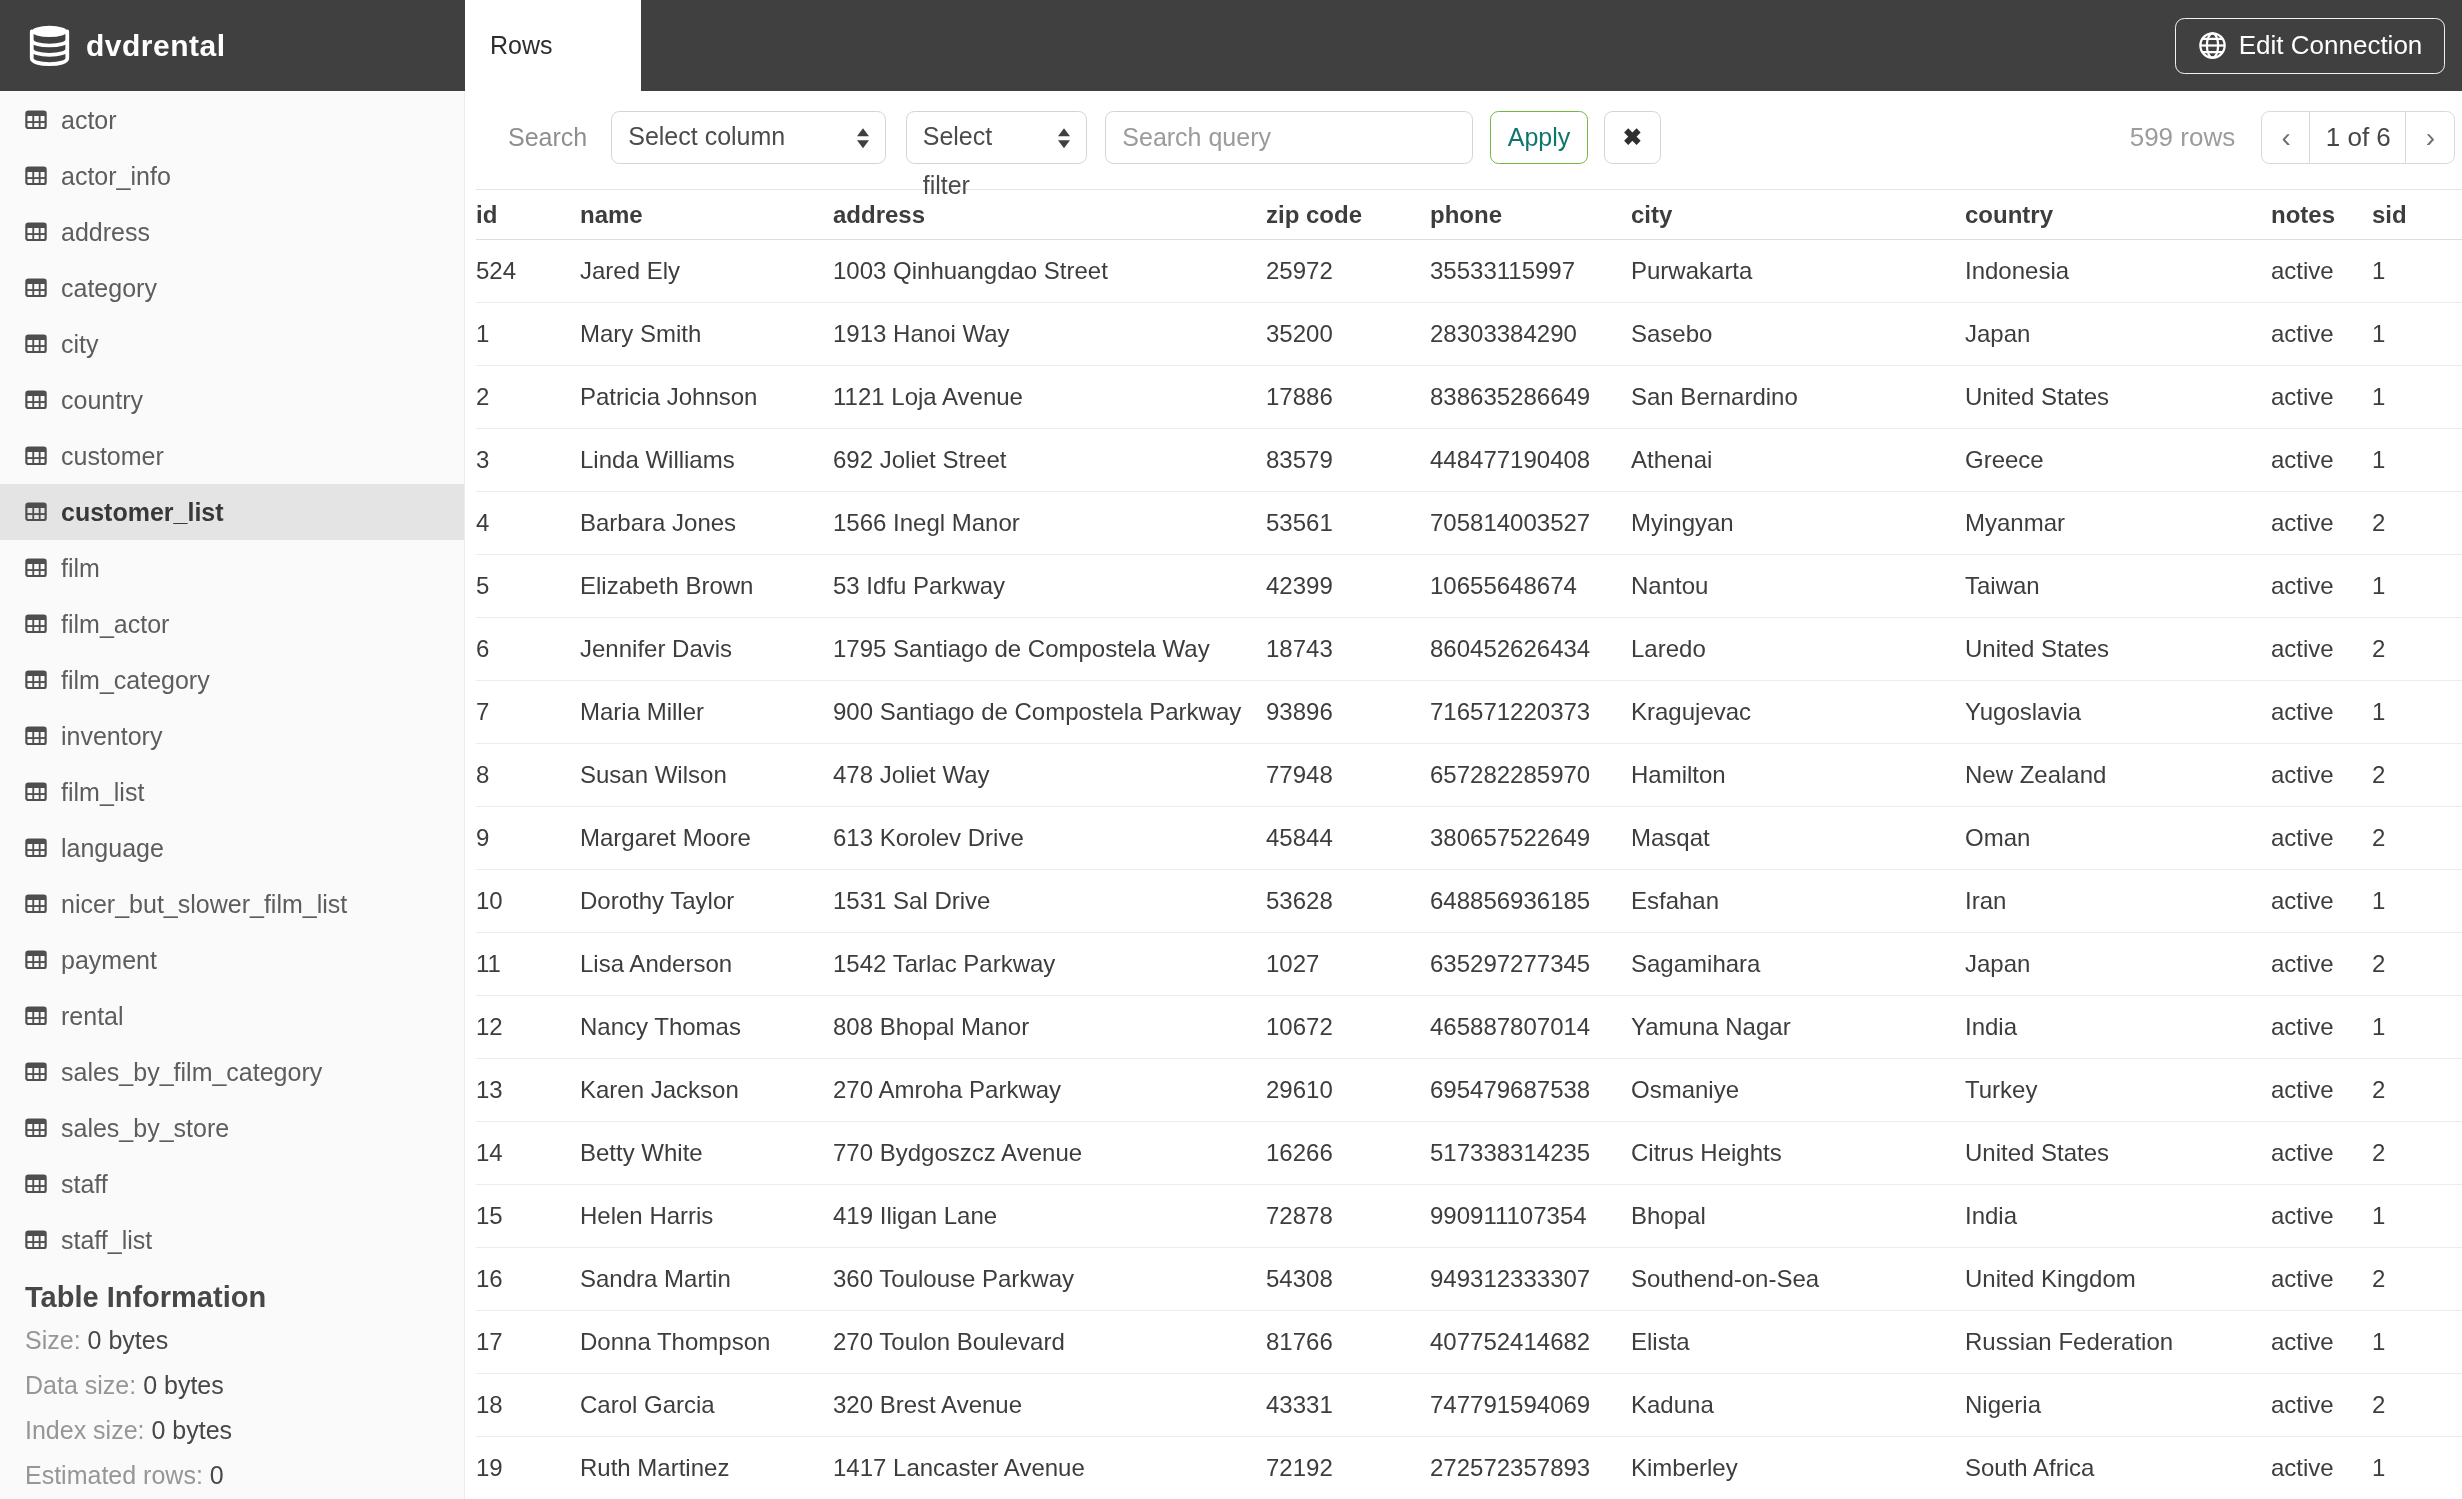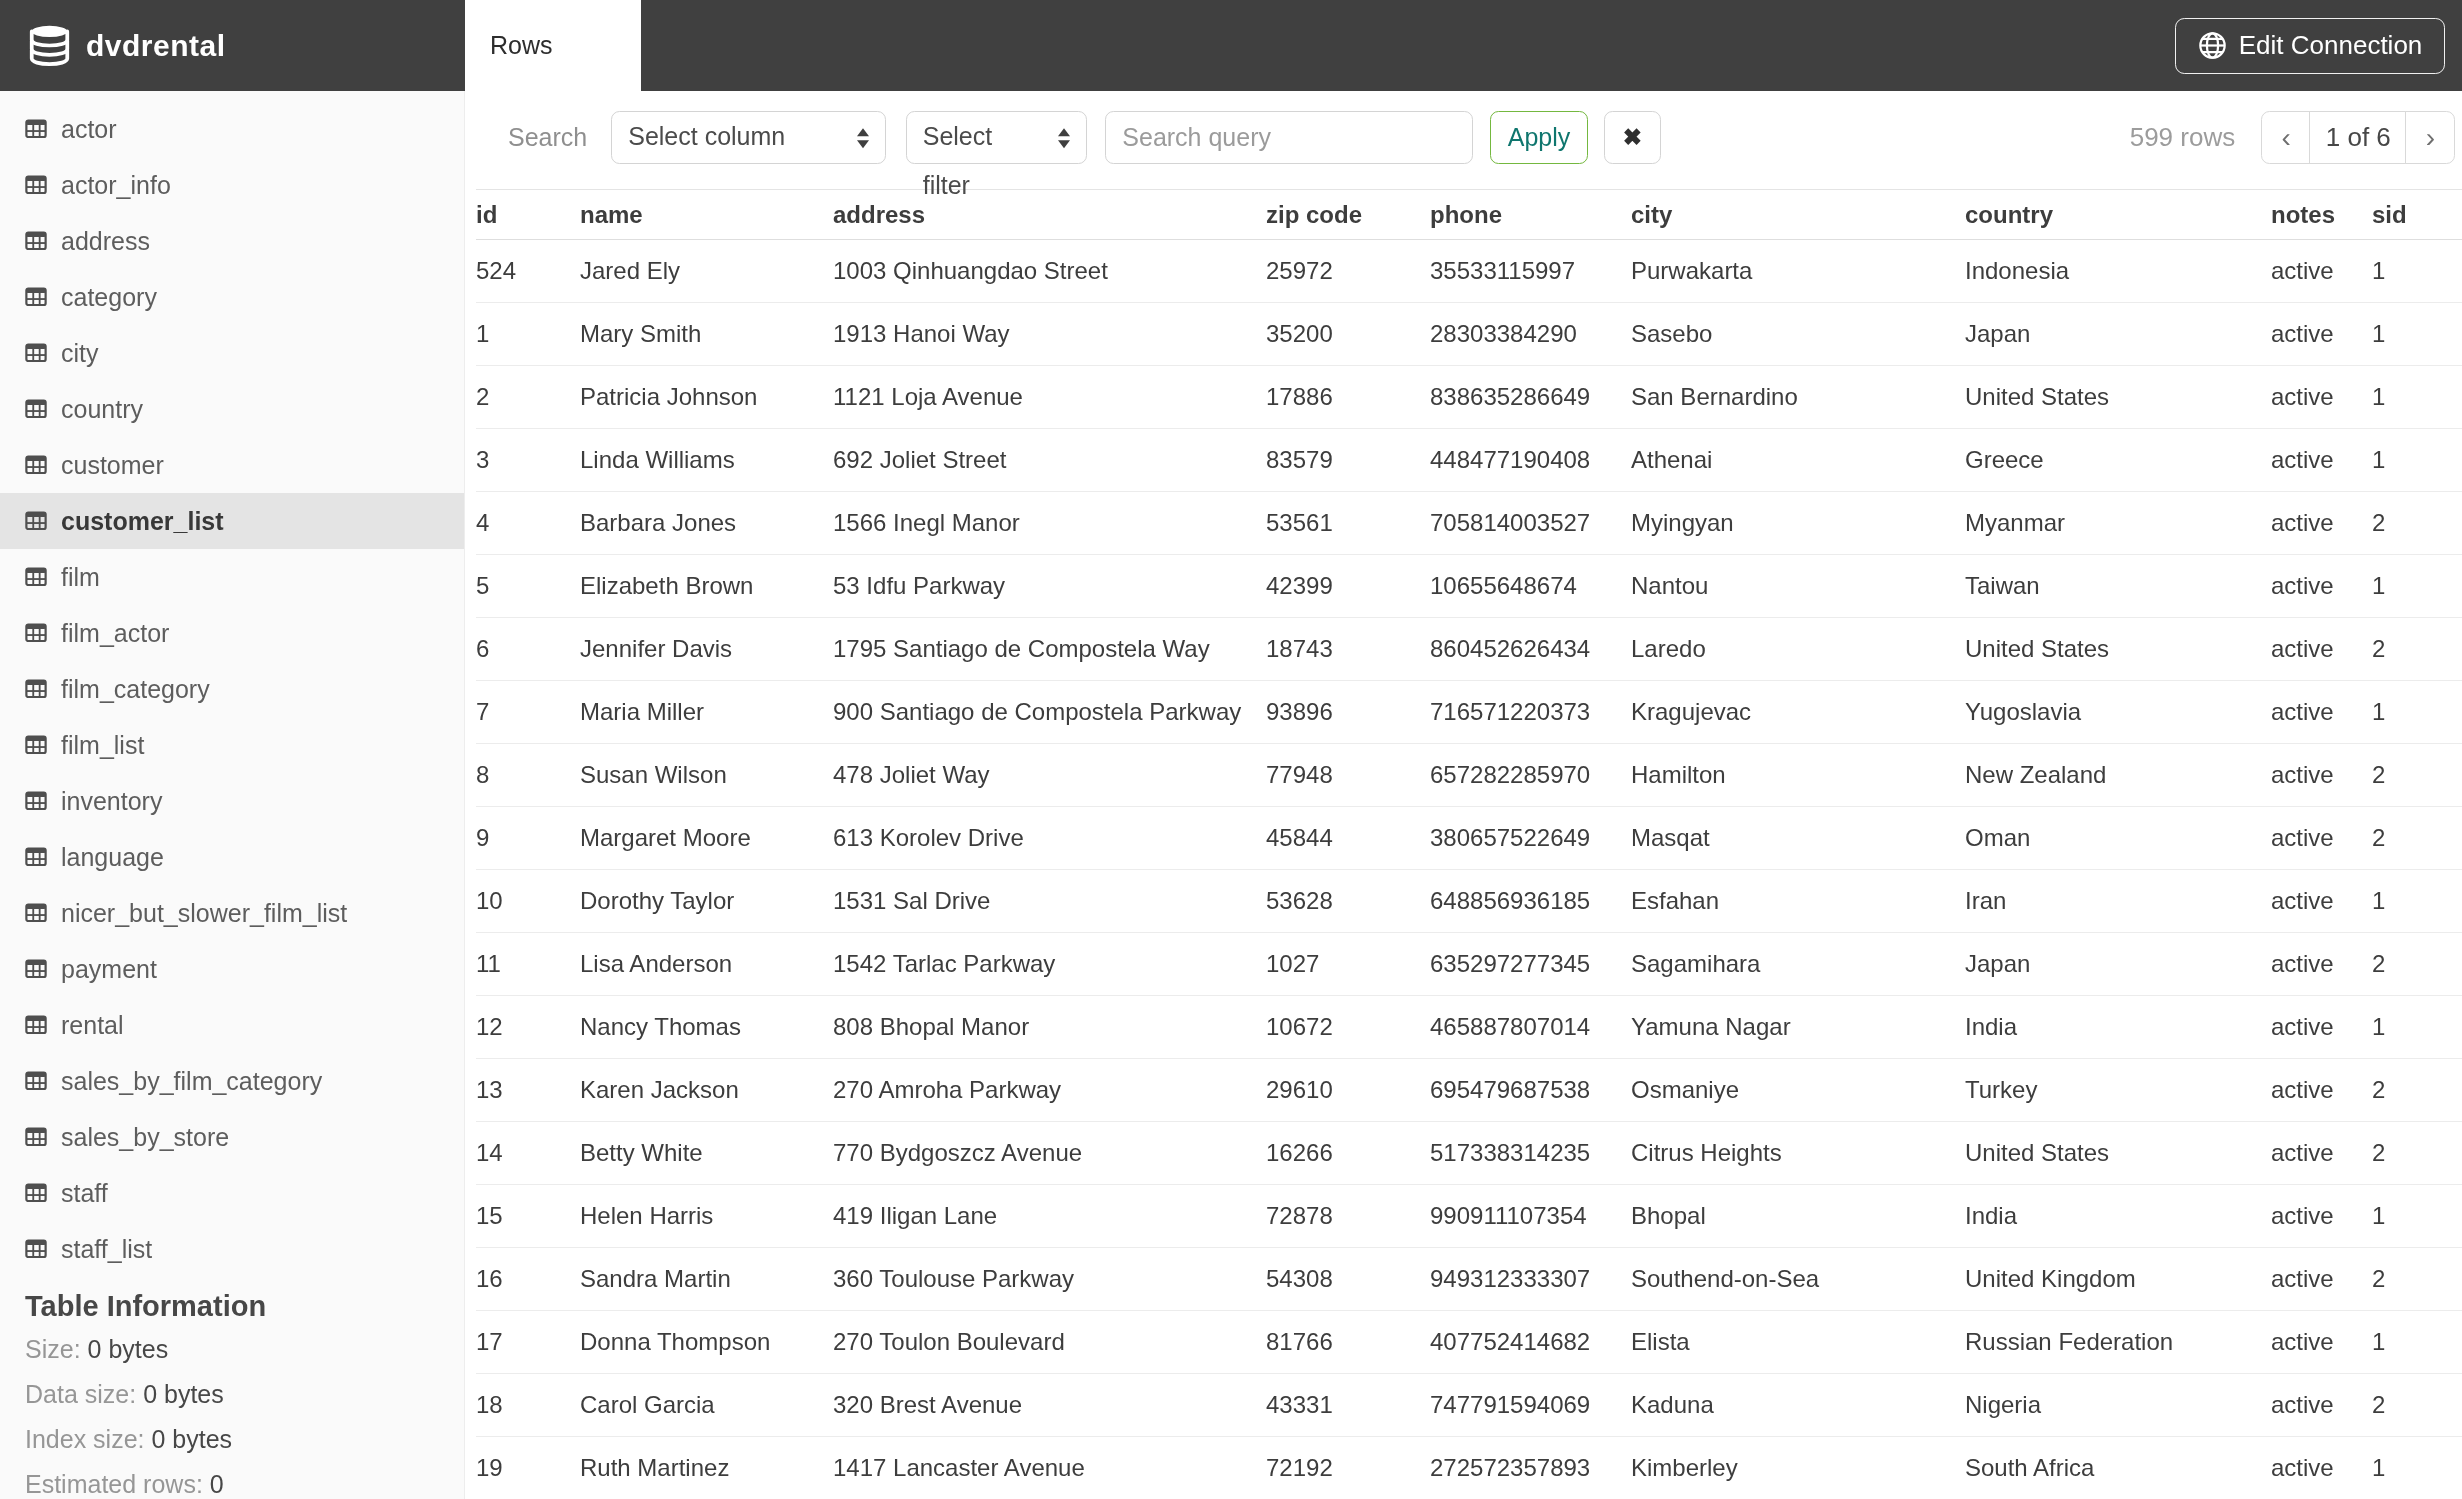--- a/index.html
+++ b/index.html
@@ -16,21 +16,21 @@
   .tab { height:91px; line-height:91px; padding:0 25px; font-size:25px; color:#cfc3e2; cursor:pointer; }
   .tab.active { background:#fff; color:#2d2d2d; }
   .edit-conn { position:absolute; right:16.7px; top:17.7px; height:56px; padding:0 22px;
                border:1.9px solid rgba(255,255,255,.92); border-radius:9.3px; background:transparent;
                color:#fff; font-size:26px; display:flex; align-items:center; gap:12px; cursor:pointer;
                font-family:"Liberation Sans", sans-serif; }
 
   
   .sidebar { position:absolute; left:0; top:91px; width:465px; height:1409px;
              background:#fafafa; border-right:0.9px solid #ededed; }
-  .tbl-list { padding-top:10px; }
+  .tbl-list { padding-top:1px; }
   .tbl-item { height:56px; display:flex; align-items:center; gap:14px; padding-left:25px;
               font-size:25px; color:#5d5d5d; cursor:pointer; }
   .tbl-item.selected { background:#e4e4e4; color:#383838; font-weight:bold; }
   .tbl-item svg { flex:0 0 auto; }
   .tinfo { padding:9.3px 0 0 25px; }
   .tinfo-heading { font-size:29px; font-weight:bold; color:#474747; height:41px; line-height:41px; }
   .tinfo-row { height:45px; line-height:45px; font-size:25px; color:#969696; }
   .tinfo-row b { color:#474747; font-weight:normal; }
 
   
@@ -230,31 +230,31 @@
     <span>film_category</span>
   </div>
         <div class="tbl-item">
     <svg width="22" height="19.5" viewBox="0 0 24 21">
       <rect x="1.5" y="1.5" width="21" height="18" rx="2" fill="none" stroke="#4f4f4f" stroke-width="2.4"></rect>
       <rect x="1.5" y="1.5" width="21" height="5" rx="1.5" fill="#4f4f4f" stroke="none"></rect>
       <line x1="9" y1="6" x2="9" y2="19.5" stroke="#4f4f4f" stroke-width="2"></line>
       <line x1="16" y1="6" x2="16" y2="19.5" stroke="#4f4f4f" stroke-width="2"></line>
       <line x1="1.5" y1="13" x2="22.5" y2="13" stroke="#4f4f4f" stroke-width="2"></line>
     </svg>
+    <span>inventory</span>
+  </div>
+        <div class="tbl-item">
+    <svg width="22" height="19.5" viewBox="0 0 24 21">
+      <rect x="1.5" y="1.5" width="21" height="18" rx="2" fill="none" stroke="#4f4f4f" stroke-width="2.4"></rect>
+      <rect x="1.5" y="1.5" width="21" height="5" rx="1.5" fill="#4f4f4f" stroke="none"></rect>
+      <line x1="9" y1="6" x2="9" y2="19.5" stroke="#4f4f4f" stroke-width="2"></line>
+      <line x1="16" y1="6" x2="16" y2="19.5" stroke="#4f4f4f" stroke-width="2"></line>
+      <line x1="1.5" y1="13" x2="22.5" y2="13" stroke="#4f4f4f" stroke-width="2"></line>
+    </svg>
     <span>film_list</span>
-  </div>
-        <div class="tbl-item">
-    <svg width="22" height="19.5" viewBox="0 0 24 21">
-      <rect x="1.5" y="1.5" width="21" height="18" rx="2" fill="none" stroke="#4f4f4f" stroke-width="2.4"></rect>
-      <rect x="1.5" y="1.5" width="21" height="5" rx="1.5" fill="#4f4f4f" stroke="none"></rect>
-      <line x1="9" y1="6" x2="9" y2="19.5" stroke="#4f4f4f" stroke-width="2"></line>
-      <line x1="16" y1="6" x2="16" y2="19.5" stroke="#4f4f4f" stroke-width="2"></line>
-      <line x1="1.5" y1="13" x2="22.5" y2="13" stroke="#4f4f4f" stroke-width="2"></line>
-    </svg>
-    <span>inventory</span>
   </div>
         <div class="tbl-item">
     <svg width="22" height="19.5" viewBox="0 0 24 21">
       <rect x="1.5" y="1.5" width="21" height="18" rx="2" fill="none" stroke="#4f4f4f" stroke-width="2.4"></rect>
       <rect x="1.5" y="1.5" width="21" height="5" rx="1.5" fill="#4f4f4f" stroke="none"></rect>
       <line x1="9" y1="6" x2="9" y2="19.5" stroke="#4f4f4f" stroke-width="2"></line>
       <line x1="16" y1="6" x2="16" y2="19.5" stroke="#4f4f4f" stroke-width="2"></line>
       <line x1="1.5" y1="13" x2="22.5" y2="13" stroke="#4f4f4f" stroke-width="2"></line>
     </svg>
     <span>language</span>

